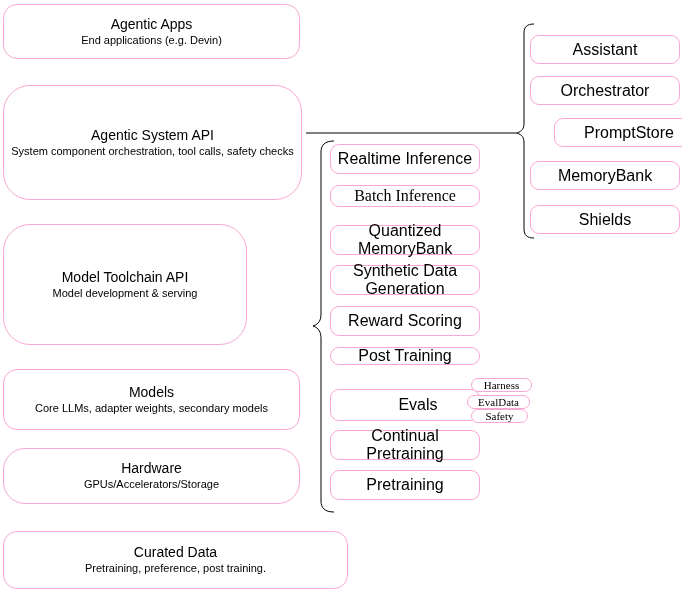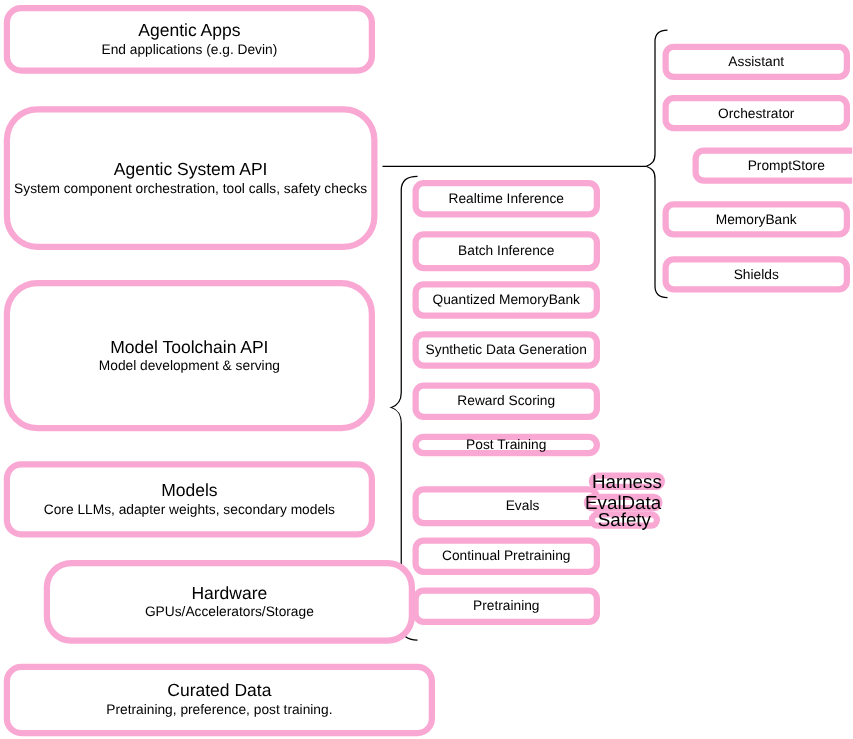--- a/index.html
+++ b/index.html
@@ -14,43 +14,44 @@
   }
   .wires {
     position: absolute;
     left: 0; top: 0;
     pointer-events: none;
   }
   .box, .node, .pill {
     position: absolute;
     box-sizing: border-box;
     background: #ffffff;
-    border: 5px solid #f9a8d4;
+    border: 1px solid #f9a8d4;
     display: flex;
     flex-direction: column;
     align-items: center;
     justify-content: center;
     text-align: center;
   }
   .box .title {
     font-size: 14px;
     line-height: 17px;
   }
   .box .subtitle {
     font-size: 11px;
     line-height: 15px;
   }
   .node {
-    font-size: 11px;
+    font-size: 16px;
     border-radius: 9px;
   }
   .pill {
-    font-size: 15px;
+    font-size: 11px;
     border-radius: 8px;
     z-index: 3;
+    font-family: Liberation Serif, serif;
   }
 </style>
 </head>
 <body>
 
 <div class="canvas">
 
   <svg class="wires" width="682" height="591" viewBox="0 0 682 591">
     <path d="M306,133 H517" stroke="#000000" stroke-width="1" fill="none"></path>
     <path d="M334,141 C325,141 321,145 321,152 L321,314 C321,320 319,324 313,326 C319,328 321,332 321,339 L321,501 C321,508 325,512 334,512" stroke="#000000" stroke-width="1" fill="none"></path>
@@ -60,44 +61,44 @@
   <div class="box" style="left:3px; top:4px; width:297px; height:55px; border-radius:14px;">
     <div class="title">Agentic Apps</div>
     <div class="subtitle">End applications (e.g. Devin)</div>
   </div>
 
   <div class="box" style="left:3px; top:85px; width:299px; height:115px; border-radius:27px;">
     <div class="title">Agentic System API</div>
     <div class="subtitle">System component orchestration, tool calls, safety checks</div>
   </div>
 
-  <div class="box" style="left:3px; top:224px; width:297px; height:121px; border-radius:27px;">
+  <div class="box" style="left:3px; top:224px; width:244px; height:121px; border-radius:27px;">
     <div class="title">Model Toolchain API</div>
     <div class="subtitle">Model development &amp; serving</div>
   </div>
 
   <div class="box" style="left:3px; top:369px; width:297px; height:61px; border-radius:14px;">
     <div class="title">Models</div>
     <div class="subtitle">Core LLMs, adapter weights, secondary models</div>
   </div>
 
-  <div class="box" style="left:3px; top:448px; width:297px; height:67px; border-radius:22px;margin-left:32px;">
+  <div class="box" style="left:3px; top:448px; width:297px; height:56px; border-radius:22px;">
     <div class="title">Hardware</div>
     <div class="subtitle">GPUs/Accelerators/Storage</div>
   </div>
 
   <div class="box" style="left:3px; top:531px; width:345px; height:58px; border-radius:14px;">
     <div class="title">Curated Data</div>
     <div class="subtitle">Pretraining, preference, post training.</div>
   </div>
 
   <div class="node" style="left:330px; top:144px; width:150px; height:30px;align-items:center;">
     <span>Realtime Inference</span>
   </div>
-  <div class="node" style="left:330px; top:185px; width:150px; height:32px;">
+  <div class="node" style="left:330px; top:185px; width:150px; height:22px;font-family:Liberation Serif, serif;">
     <span>Batch Inference</span>
   </div>
   <div class="node" style="left:330px; top:225px; width:150px; height:30px;">
     <span>Quantized MemoryBank</span>
   </div>
   <div class="node" style="left:330px; top:265px; width:150px; height:30px;">
     <span>Synthetic Data Generation</span>
   </div>
   <div class="node" style="left:330px; top:306px; width:150px; height:30px;">
     <span>Reward Scoring</span>

